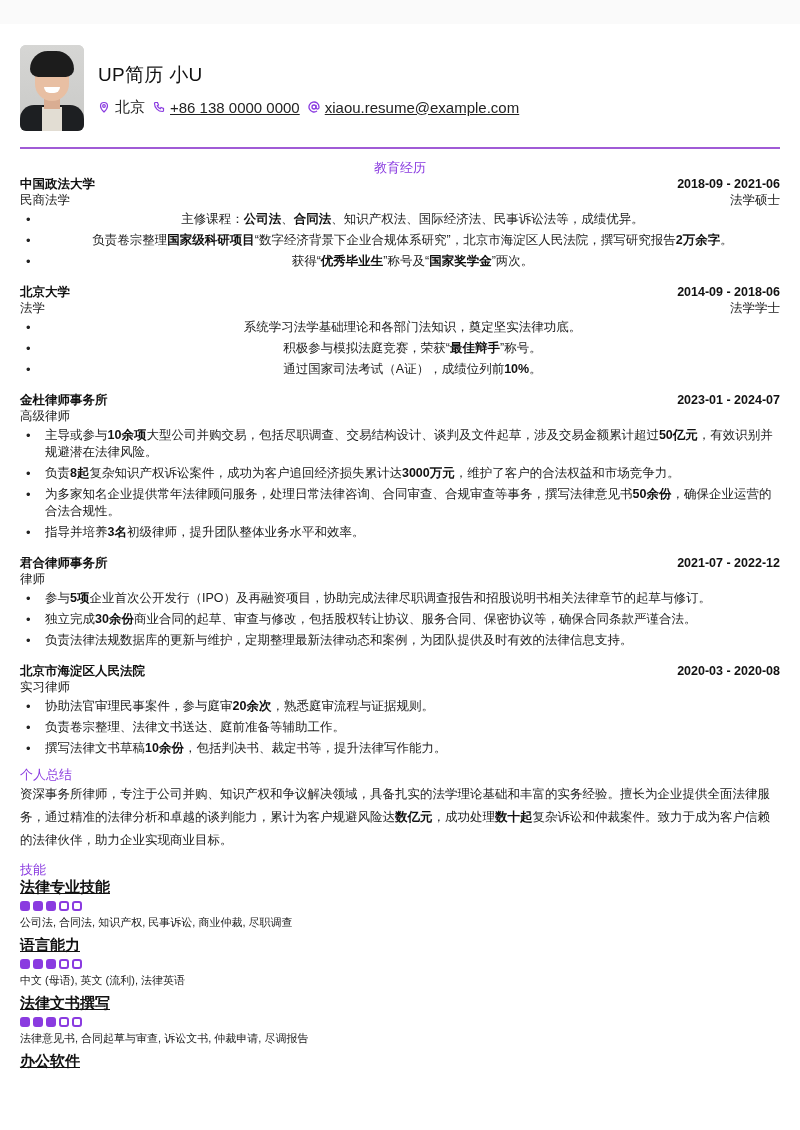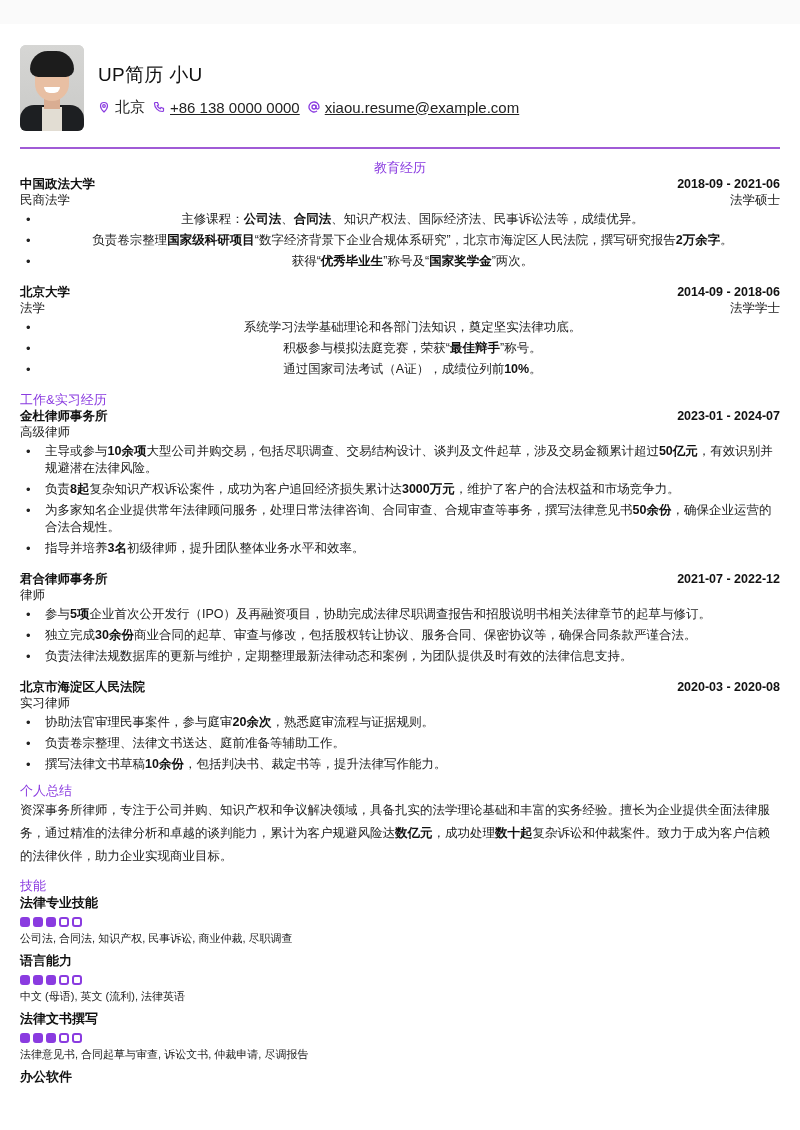--- a/index.html
+++ b/index.html
@@ -33,21 +33,21 @@
   .entry-date { font-weight: 700; font-size: 12.5px; color: #111; }
   .entry-sub { display: flex; justify-content: space-between; line-height: 16px; color: #222; }
   ul.bullets { list-style: none; margin-top: 3px; }
   ul.bullets li { position: relative; padding-left: 25px; line-height: 17px; margin-bottom: 4px; color: #222; }
   ul.bullets li::before { content: "•"; position: absolute; left: 6px; top: 0; color: #222; font-size: 13px; }
   b { font-weight: 700; color: #111; }
 
   .summary { line-height: 23px; color: #222; }
 
   .skill { margin-bottom: 6px; }
-  .skill-name { font-weight: 700; font-size: 13px; color: #111; line-height: 18px; }
+  .skill-name { font-weight: 700; font-size: 15px; color: #111; line-height: 18px; text-decoration: underline; }
   .dots { display: flex; gap: 3px; margin: 5px 0 4px; }
   .dot { width: 10px; height: 10px; border-radius: 3px; border: 2px solid #8a3be0; }
   .dot.on { background: #8a3be0; }
   .skill-kw { font-size: 11px; color: #222; line-height: 15px; }
 </style>
 </head>
 <body>
 
 <div class="topbar"></div>
 
@@ -128,21 +128,20 @@
         </div>
       <ul class="bullets">
           <li><span>系统学习法学基础理论和各部门法知识，奠定坚实法律功底。</span></li>
           <li><span>积极参与模拟法庭竞赛，荣获“</span><b>最佳辩手</b><span>”称号。</span></li>
           <li><span>通过国家司法考试（A证），成绩位列前</span><b>10%</b><span>。</span></li>
         </ul>
     </div>
   </div>
 
   <div style="margin-top:14px;">
-    <div class="section-title">工作&amp;实习经历</div>
 
     <div>
       <div class="entry-head">
           <span class="entry-title">金杜律师事务所</span>
           <span class="entry-date">2023-01 - 2024-07</span>
         </div>
       <div class="entry-sub">
           <span>高级律师</span>
         </div>
       <ul class="bullets">

